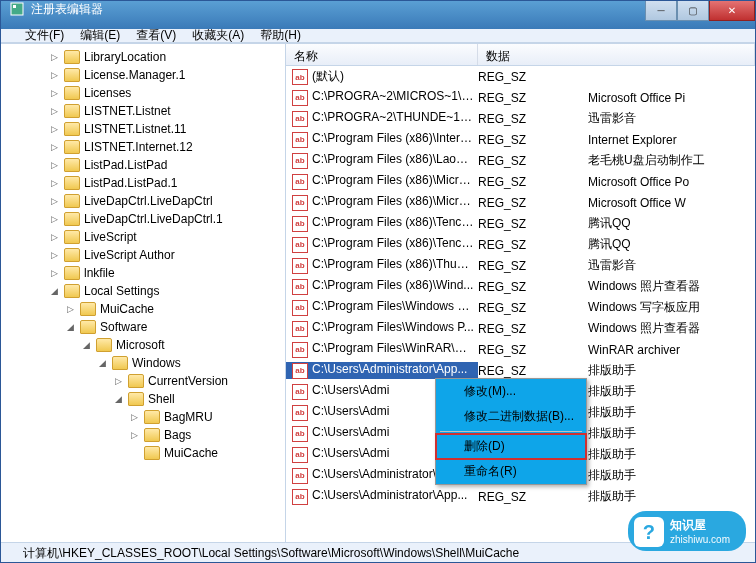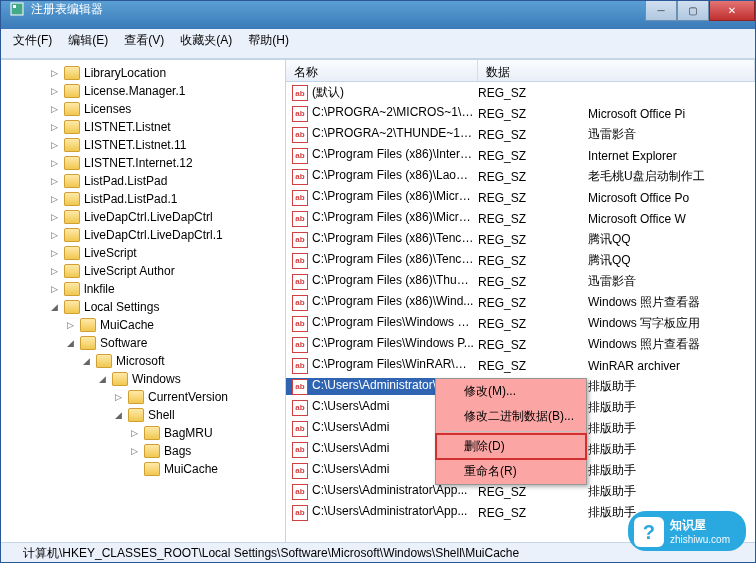--- a/index.html
+++ b/index.html
@@ -4,42 +4,42 @@
 <style>
 * { margin: 0; padding: 0; box-sizing: border-box; font-family: "Microsoft YaHei", Tahoma, sans-serif; font-size: 12px; }
 body { background: #fff; width: 756px; height: 563px; overflow: hidden; position: relative; }
 .window { border: 1px solid #2b5797; background: #fff; width: 756px; height: 563px; display: flex; flex-direction: column; }
 .titlebar { height: 28px; background: linear-gradient(#5a9fd4, #3a7ab8); display: flex; padding-left: 8px; color: #fff; position: relative; }
 .titlebar .icon { width: 16px; height: 16px; margin-right: 6px; }
 .titlebar .title { flex: 1; }
 .winbtns { display: flex; position: absolute; right: 0; top: 0; }
 .winbtn { width: 32px; height: 20px; background: linear-gradient(#d0dff0,#b0c8e0); border: 1px solid #6a8fb0; border-top: none; display: flex; align-items: center; justify-content: center; font-size: 10px; color: #333; cursor: pointer; }
 .winbtn.close { width: 46px; background: linear-gradient(#e47373,#c03030); color: #fff; border-color: #8f2020; }
-.menubar { height: 30px; background: #eaf1fb; border-bottom: 1px solid #c5d5e8; display: flex; padding-left: 4px; align-items: flex-start; }
+.menubar { height: 14px; background: #eaf1fb; border-bottom: 1px solid #c5d5e8; display: flex; padding-left: 16px; align-items: center; }
 .menubar span { padding: 3px 8px; cursor: pointer; }
 .body { flex: 1; display: flex; border-top: 1px solid #c5d5e8; overflow: hidden; }
 .tree { width: 285px; border-right: 1px solid #c5d5e8; overflow: auto; padding: 4px 0; }
 .tree-node { display: flex; align-items: center; height: 18px; padding-left: 4px; white-space: nowrap; }
 .tree-node .expander { width: 11px; height: 11px; display: inline-flex; align-items: center; justify-content: center; margin-right: 4px; font-size: 9px; color: #666; }
 .tree-node .folder { width: 16px; height: 14px; background: linear-gradient(#ffe9a8,#f0c850); border: 1px solid #d0a030; border-radius: 2px 2px 1px 1px; margin-right: 4px; }
 .tree-node span.label { }
 .list { flex: 1; overflow: auto; position: relative; }
 .list-header { display: flex; background: linear-gradient(#fbfcfe,#e8eef8); border-bottom: 1px solid #c5d5e8; height: 22px; position: sticky; top: 0; }
 .list-header .col { padding: 4px 8px; border-right: 1px solid #d5dce8; }
 .col-name { width: 192px; }
 .col-type { width: 110px; }
 .col-data { flex: 1; }
 .list-row { display: flex; height: 21px; align-items: center; white-space: nowrap; }
 .list-row.selected .col-name-cell { background: #2f64b2; color: #fff; }
 .list-row .val-icon { width: 16px; height: 16px; background: #fff; border: 1px solid #d04040; border-radius: 0; margin: 0 4px 0 6px; display: inline-flex; align-items: center; justify-content: center; font-size: 8px; font-weight: bold; color: #d04040; }
 .list-row .col-name-cell { width: 192px; overflow: hidden; text-overflow: ellipsis; padding-right: 4px; }
 .list-row .col-type-cell { width: 110px; }
 .list-row .col-data-cell { flex: 1; overflow: hidden; }
 .statusbar { height: 20px; border-top: 1px solid #c5d5e8; background: #eaf1fb; padding: 2px 22px; font-size: 12px; overflow: hidden; }
-.context-menu { position: absolute; left: 435px; top: 378px; width: 152px; background: #fca5a5; border: 1px solid #979797; box-shadow: 2px 2px 4px rgba(0,0,0,0.3); z-index: 50; }
+.context-menu { position: absolute; left: 435px; top: 378px; width: 152px; background: #0ea5e9; border: 1px solid #979797; box-shadow: 2px 2px 4px rgba(0,0,0,0.3); z-index: 50; }
 .context-menu .mi { padding: 4px 10px 4px 28px; cursor: pointer; white-space: nowrap; }
 .context-menu .sep { height: 1px; background: #c0c0c0; margin: 2px 4px; }
 .context-menu .mi.highlight { outline: 2px solid #d03030; outline-offset: -1px; }
 .watermark { position: absolute; right: 10px; bottom: 12px; background: #2aa8e0; color: #fff; padding: 6px 16px 6px 42px; border-radius: 18px; font-size: 20px; font-weight: bold; display: flex; flex-direction: column; align-items: flex-start; z-index: 60; }
 .watermark .logo { position: absolute; left: 6px; top: 6px; width: 30px; height: 30px; background: #fff; border-radius: 6px; display: flex; align-items: center; justify-content: center; color: #2aa8e0; font-weight: bold; font-size: 20px; }
 .watermark .sub { font-size: 10px; font-weight: normal; opacity: 0.95; }
 </style>
 </head>
 <body>
 

